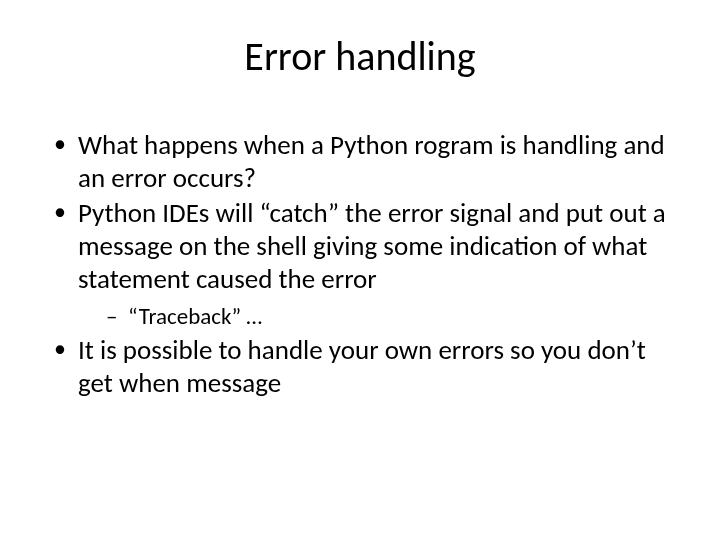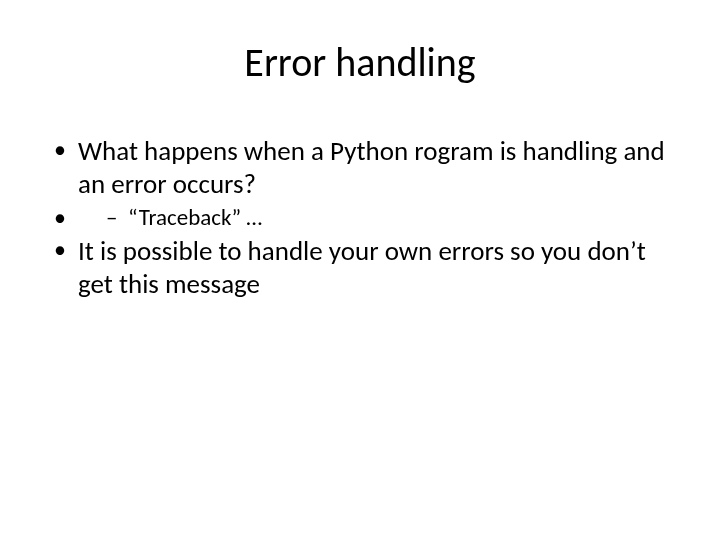--- a/index.html
+++ b/index.html
@@ -11,21 +11,21 @@
       width: 720px;
       height: 540px;
       background: #ffffff;
       font-family: Calibri, 'Segoe UI', Arial, sans-serif;
       color: #000000;
       overflow: hidden;
     }
     .slide {
       width: 100%;
       height: 100%;
-      padding: 30px 50px 30px 50px;
+      padding: 24px 50px 30px 50px;
     }
     .title {
       font-size: 40px;
       font-weight: 400;
       text-align: center;
       margin-bottom: 48px;
       margin-top: 8px;
     }
     ul.main-list {
       list-style: none;
@@ -41,21 +41,21 @@
     ul.main-list > li::before {
       content: "•";
       position: absolute;
       left: 4px;
       top: 0;
       font-size: 24px;
     }
     ul.sub-list {
       list-style: none;
       padding-left: 28px;
-      margin-top: 0;
+      margin-top: 6px;
     }
     ul.sub-list > li {
       position: relative;
       padding-left: 22px;
       font-size: 23px;
       line-height: 1.3;
     }
     ul.sub-list > li::before {
       content: "–";
       position: absolute;
@@ -67,23 +67,24 @@
 </head>
 <body>
 
 <div class="slide">
   <h1 class="title">Error handling</h1>
   <ul class="main-list">
     <li>
       <span>What happens when a Python rogram is handling and an error occurs?</span>
     </li>
     <li>
+      <span>Python IDEs will “catch” the error signal and put out a message on the shell giving some indication of what statement caused the error</span>
       <ul class="sub-list">
         <li>
           <span>“Traceback” …</span>
         </li>
       </ul>
     </li>
     <li>
-      <span>It is possible to handle your own errors so you don’t get this message</span>
+      <span>It is possible to handle your own errors so you don’t get when message</span>
     </li>
   </ul>
 </div>
 
 </body></html>

